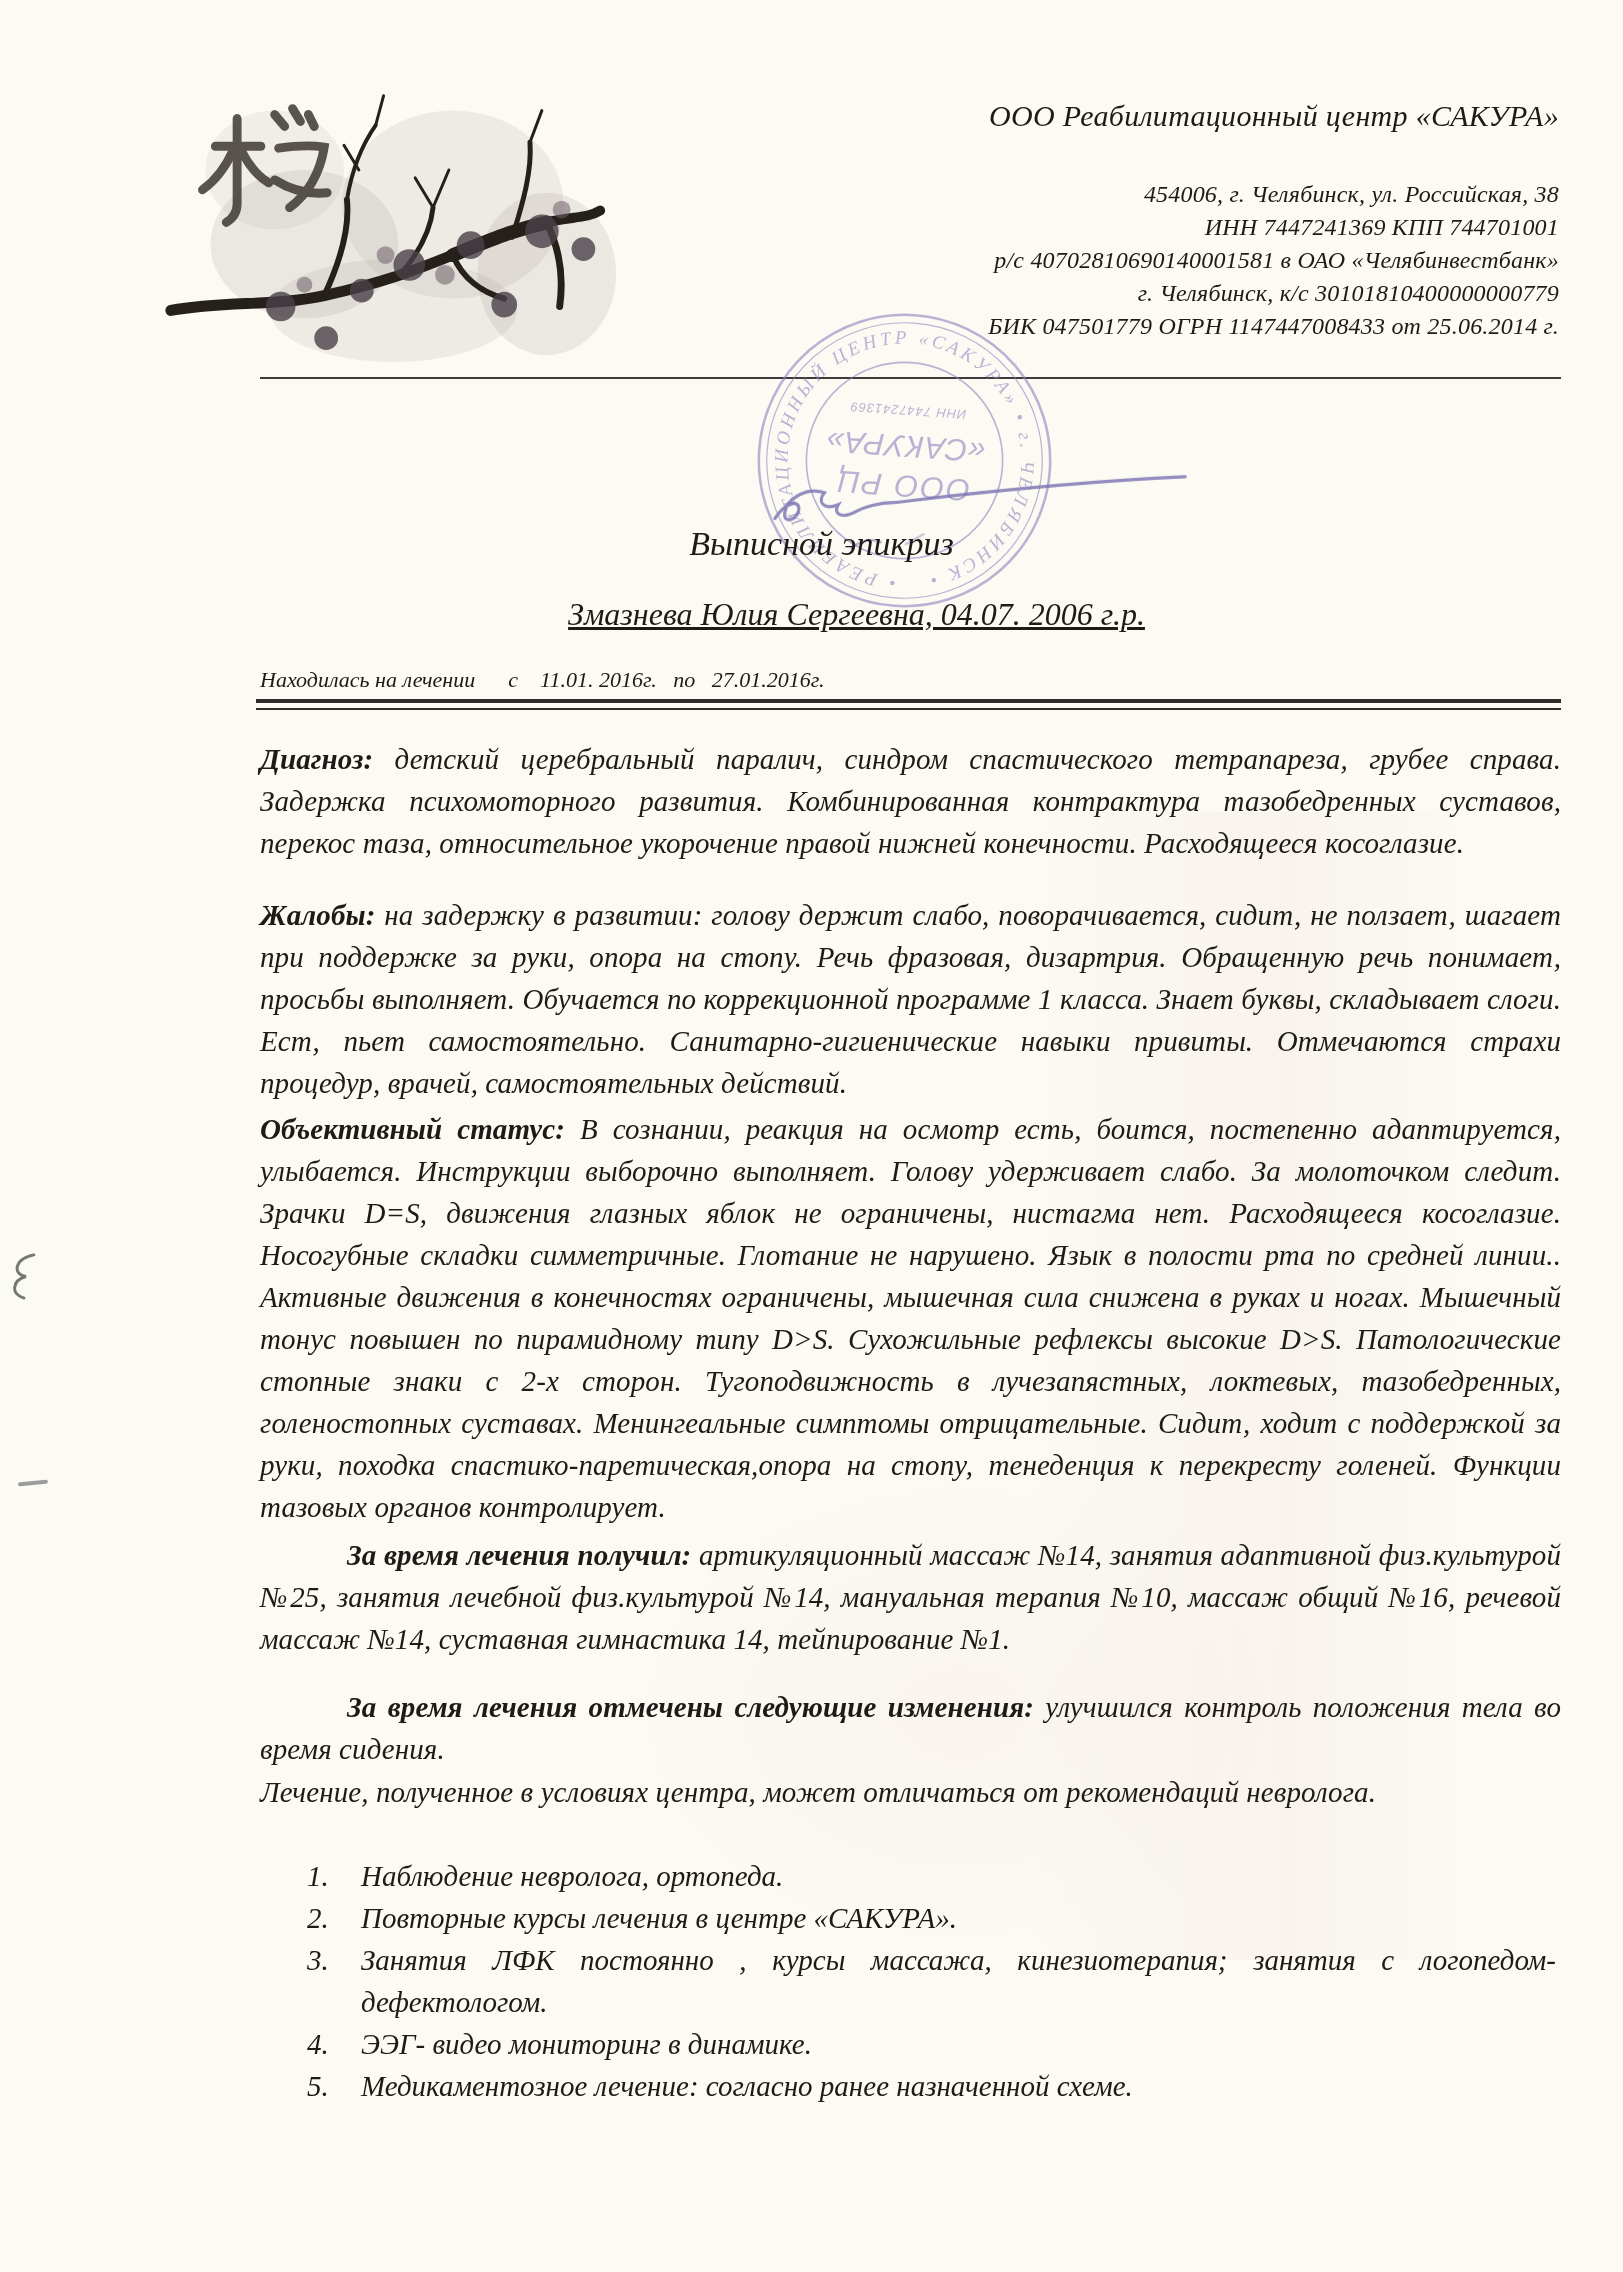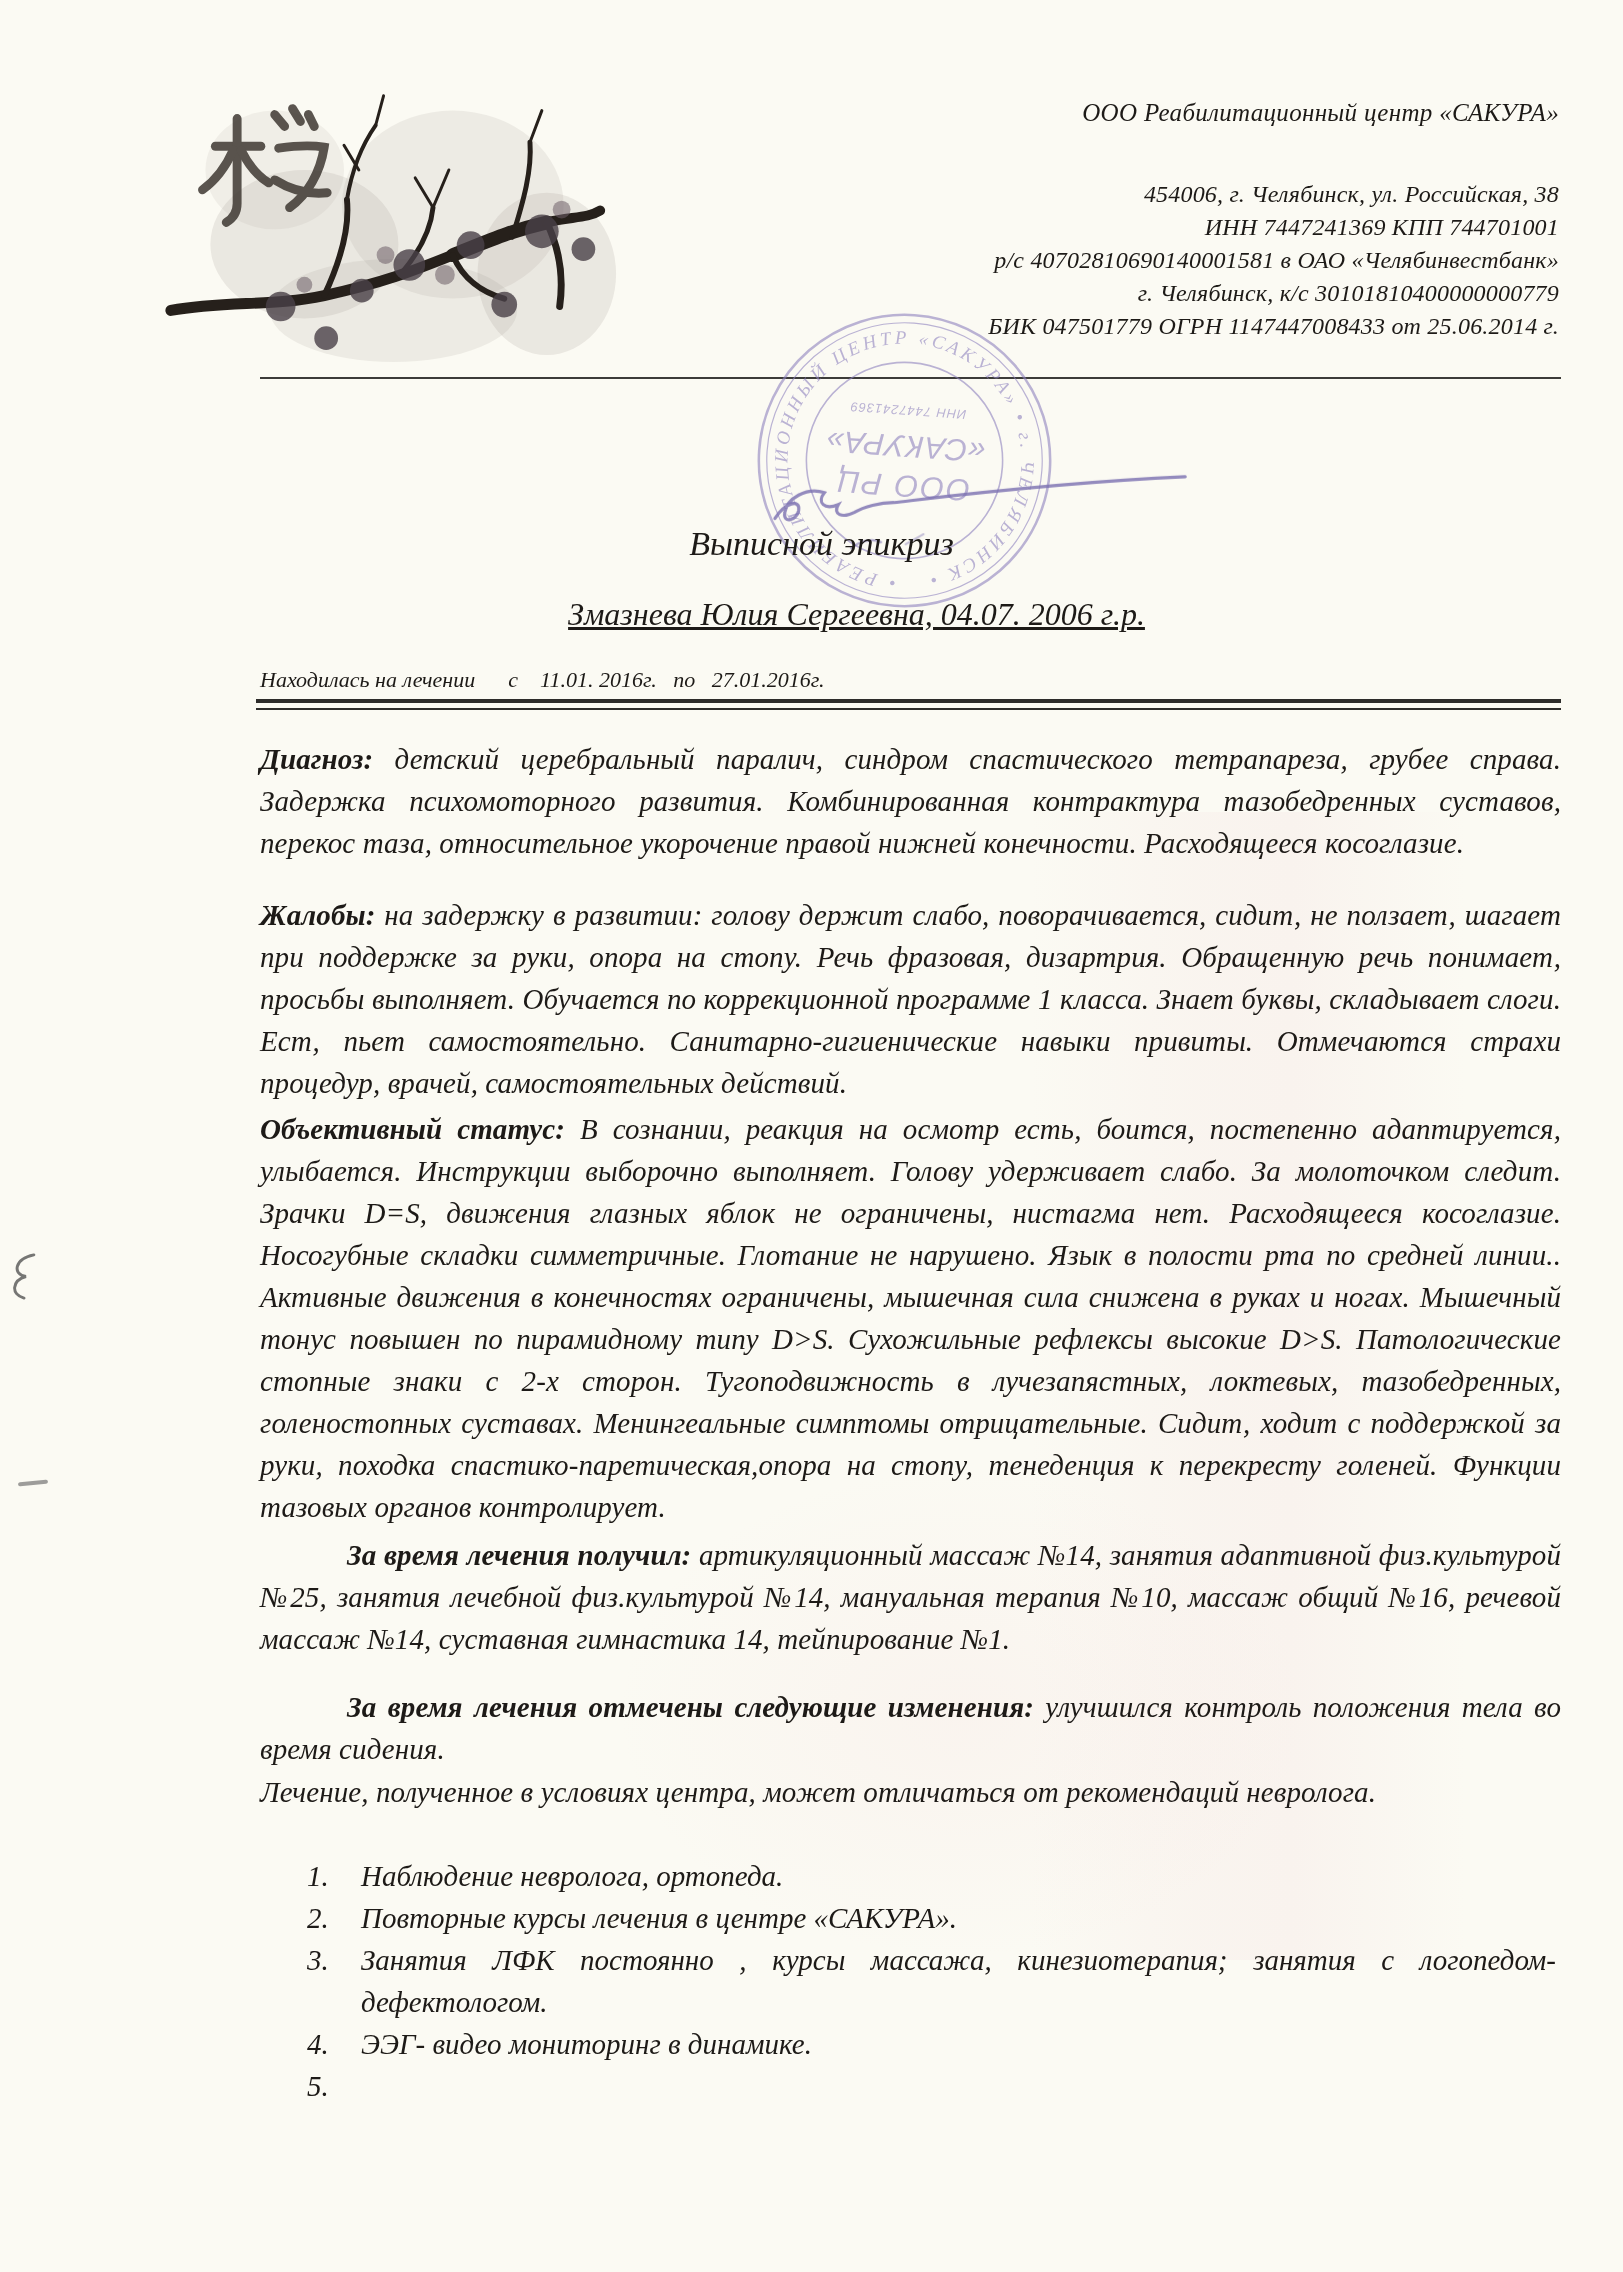--- a/index.html
+++ b/index.html
@@ -19,21 +19,21 @@
     background:linear-gradient(90deg,rgba(236,196,204,0) 0%,rgba(236,196,204,.10) 38%,rgba(236,196,204,.13) 60%,rgba(236,196,204,0) 100%);
     pointer-events:none;
   }
   .tint-glow{
     position:absolute;left:614px;top:1465px;width:693px;height:495px;
     background:radial-gradient(ellipse at center,rgba(240,199,206,.12) 0%,rgba(240,199,206,0) 70%);
     pointer-events:none;
   }
   .org-name{
     position:absolute;top:99px;right:65px;
-    font-size:25px;letter-spacing:0.3px;
+    font-size:30px;letter-spacing:0.3px;
   }
   .org-address{
     position:absolute;top:178px;right:65px;
     text-align:right;font-size:24px;line-height:33px;letter-spacing:0.2px;
   }
   .rule-1{
     position:absolute;left:260px;top:377px;width:1301px;height:2px;
     background:#3c3b39;
   }
   .logo{position:absolute;left:156px;top:51px;}
@@ -196,21 +196,21 @@
   <div class="para p-changes"><span class="lead">За время лечения отмечены следующие  изменения:</span><span> улучшился контроль положения тела во время сидения.</span></div>
 
   <div class="para p-note">Лечение, полученное в условиях центра, может отличаться от рекомендаций невролога.</div>
 
 
   <div class="rec-list">
     <div class="rec-item"><span class="rec-num">1.</span><span>Наблюдение невролога, ортопеда.</span></div>
     <div class="rec-item"><span class="rec-num">2.</span><span>Повторные курсы лечения в центре «САКУРА».</span></div>
     <div class="rec-item"><span class="rec-num">3.</span><span>Занятия ЛФК постоянно , курсы массажа, кинезиотерапия; занятия с логопедом-дефектологом.</span></div>
     <div class="rec-item"><span class="rec-num">4.</span><span>ЭЭГ- видео мониторинг в динамике.</span></div>
-    <div class="rec-item"><span class="rec-num">5.</span></div>
+    <div class="rec-item"><span class="rec-num">5.</span><span>Медикаментозное лечение: согласно ранее назначенной схеме.</span></div>
   </div>
 
   <svg class="scr1" width="40" height="55" viewBox="0 0 40 56">
     <path d="M30,6 C10,10 8,26 22,28 C8,32 6,46 20,50" stroke="#4a4a4a" stroke-width="3" fill="none" stroke-linecap="round" opacity="0.75"></path>
   </svg>
   <div class="scr2"></div>
 
 </div>
 
 

